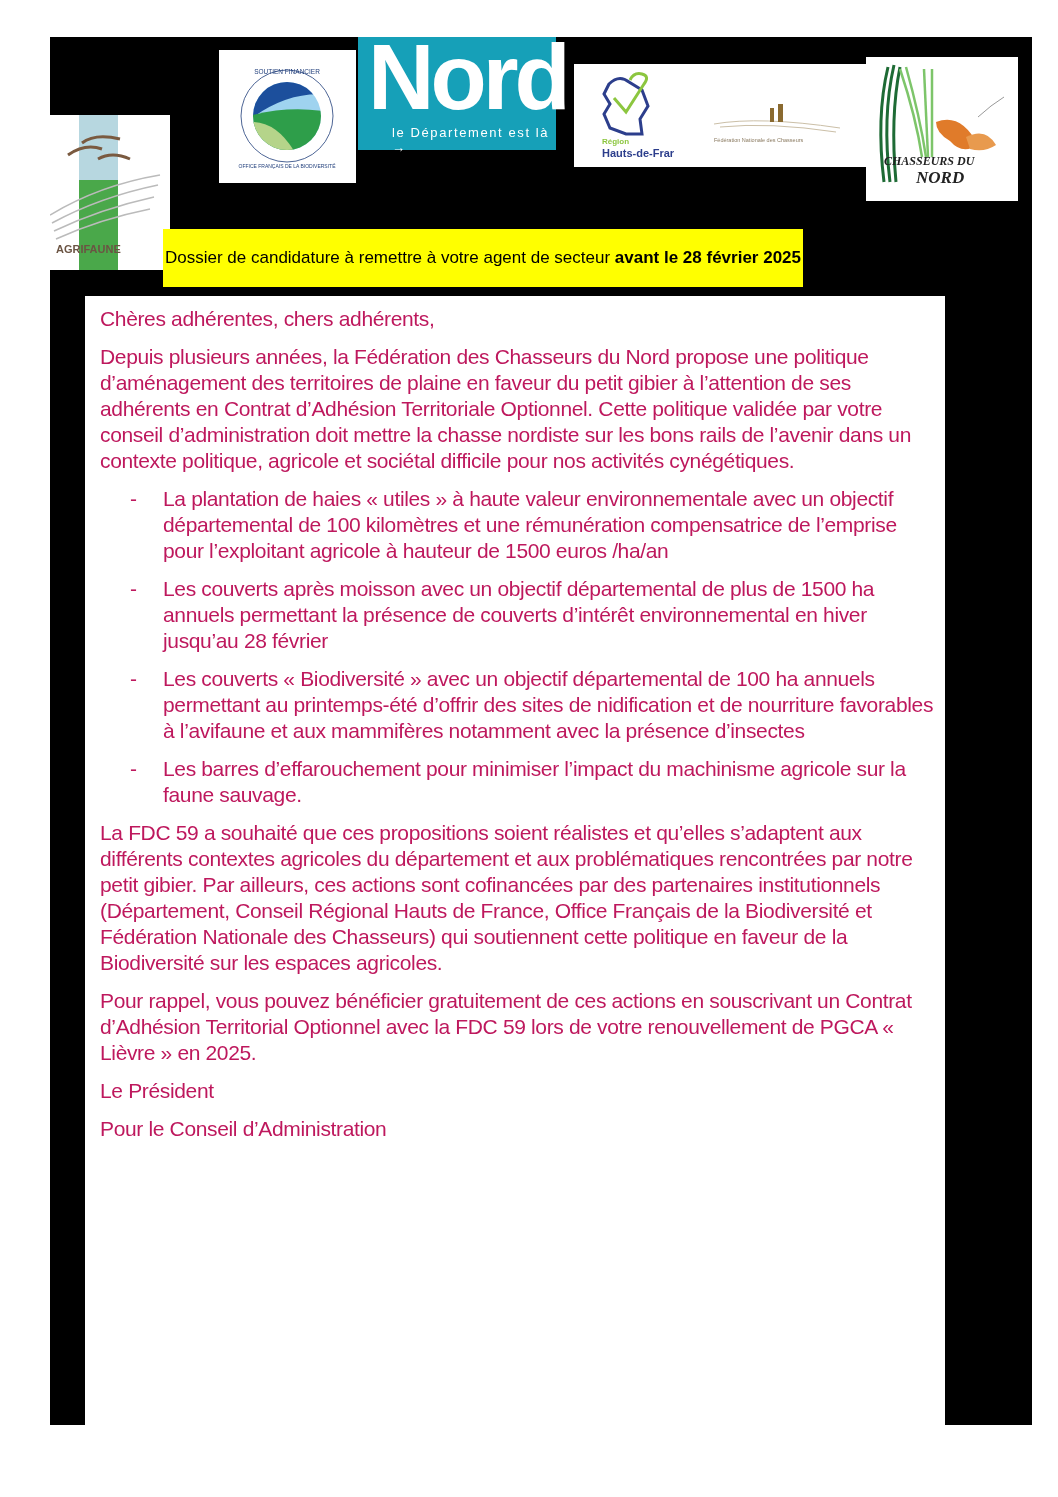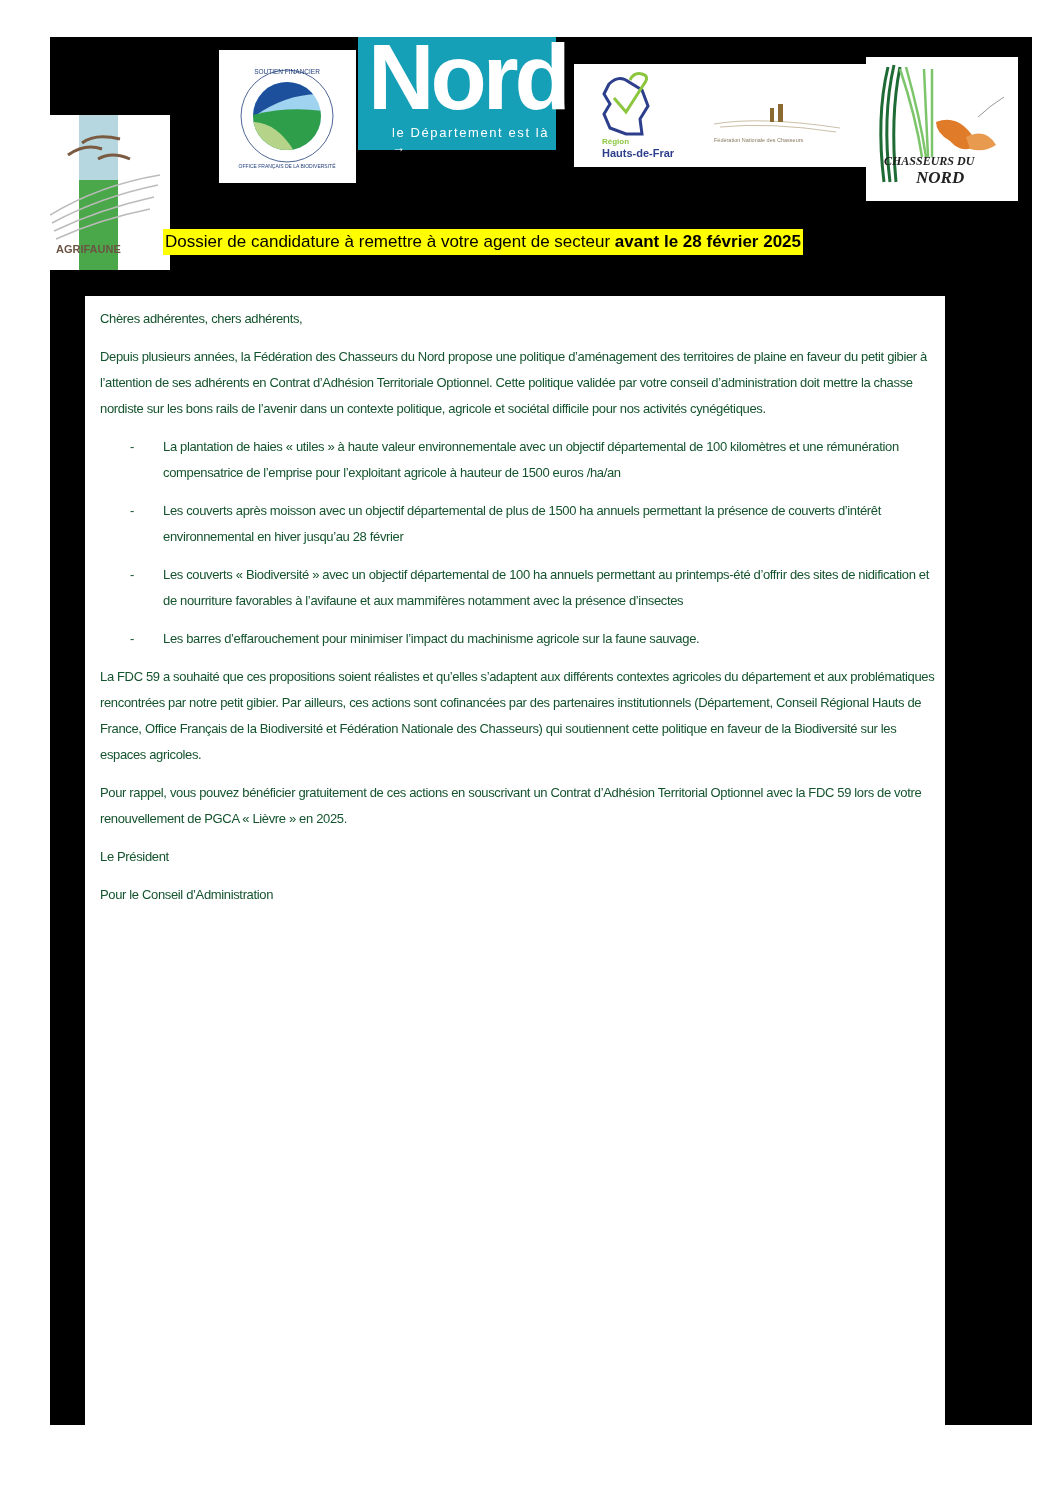--- a/index.html
+++ b/index.html
@@ -6,25 +6,25 @@
   body { width: 1058px; height: 1497px; position: relative; overflow: hidden;
          font-family: "Liberation Sans", sans-serif; }
   .black { position: absolute; background: #000; }
   .logo { position: absolute; background: #fff; overflow: hidden; text-align: right; }
   .nord { position: absolute; background: #16a0b8; color: #fff; }
   .nord .big { position: absolute; left: 10px; top: -6px; font-family: "Liberation Sans", sans-serif;
                font-weight: bold; font-size: 92px; letter-spacing: -4px; line-height: 1; }
   .nord .tag { position: absolute; left: 14px; top: 88px; font-size: 13px; letter-spacing: 1.6px; padding-left: 20px; }
   .banner { position: absolute; left: 163px; top: 229px; height: 26px; background: #ffff00;
             color: #000; font-family: "Liberation Sans Narrow", "Liberation Sans", sans-serif; font-size: 17px;
-            line-height: 26px; padding: 0 2px; white-space: nowrap; }
+            line-height: 26px; padding: 16px 2px; white-space: nowrap; }
   .banner b { font-weight: bold; }
   .content { position: absolute; left: 85px; top: 296px; width: 860px; height: 1129px; background: #fff; }
-  .text { position: absolute; left: 15px; top: 10px; width: 835px; color: #14532d;
-          font-family: "Liberation Sans Narrow", "Liberation Sans", sans-serif; font-size: 13px; line-height: 26px; }
+  .text { position: absolute; left: 15px; top: 10px; width: 835px; color: #be185d;
+          font-family: "Liberation Sans Narrow", "Liberation Sans", sans-serif; font-size: 21px; line-height: 26px; }
   .text p { margin: 0 0 12px 0; letter-spacing: -0.35px; }
   .text ul { list-style: none; margin: 0 0 12px 0; padding: 0; }
   .text li { position: relative; padding-left: 63px; margin-bottom: 12px; letter-spacing: -0.35px; }
   .text li .dash { position: absolute; left: 30px; top: 0; }
 </style>
 </head>
 <body>
 
 <div class="black" style="left:50px;top:37px;width:982px;height:259px;"></div>
 <div class="black" style="left:50px;top:296px;width:35px;height:1129px;"></div>

